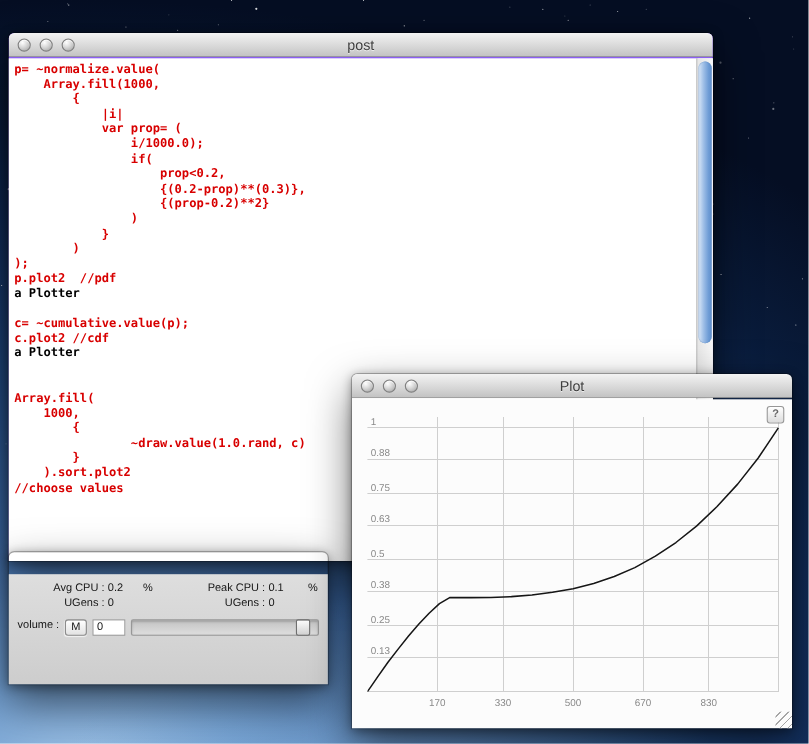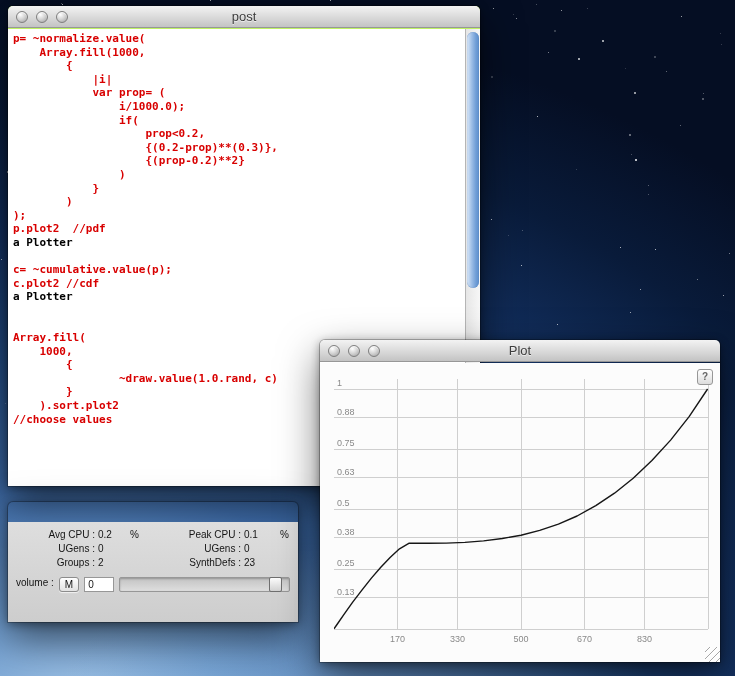--- a/index.html
+++ b/index.html
@@ -18,21 +18,21 @@
   .titlebar{position:relative;height:22px;background:linear-gradient(#f3f3f3,#d2d2d2 70%,#c3c3c3);
     border-bottom:1px solid #979797;border-radius:5px 5px 0 0;
     display:flex;align-items:center;justify-content:center}
   .title{font-size:13px;color:#3d3d3d;text-shadow:0 1px 0 rgba(255,255,255,.6)}
   .lights{position:absolute;left:8px;top:0;height:100%;display:flex;align-items:center;gap:8px}
   .light{width:12px;height:12px;border-radius:50%;border:1px solid #7f7f7f;
     background:radial-gradient(circle at 35% 28%,#fefefe,#d6d6d6 45%,#9e9e9e);
     box-shadow:inset 0 1px 1px rgba(255,255,255,.8)}
 
   
-  #post-window{left:8px;top:6px;width:472px;height:480px;background:#bef264}
+  #post-window{left:8px;top:30px;width:640px;height:480px;background:#8b5cf6}
   .post-content{position:absolute;top:23px;left:0;right:0;bottom:0;background:#fff;border-radius:0}
   #code{position:absolute;top:3px;left:5px;right:17px;bottom:2px;overflow:hidden;
     font-family:"DejaVu Sans Mono",monospace;font-weight:bold;font-size:11px;line-height:13.6px;white-space:pre}
   .code-line.red{color:#d80000}
   .code-line.plain{color:#000}
   .scrollbar-v{position:absolute;top:0;right:0;bottom:0;width:15px;
     background:linear-gradient(to right,#e6e6e6,#f7f7f7);border-left:1px solid #b5b5b5}
   .sb-thumb{position:absolute;left:1px;right:1px;top:3px;height:56%;border-radius:7px;
     background:linear-gradient(to right,#d9e7f7,#9cbde6 40%,#6f9dd6 75%,#5e8ecb);box-shadow:inset 0 0 1px #4a79b5}
   .sb-arrow{position:absolute;left:2px;width:0;height:0;border-left:5px solid transparent;border-right:5px solid transparent}
@@ -242,28 +242,20 @@
             <span class="su">%</span>
           </div>
           <div class="stat-row">
             <span class="sl">UGens :</span>
             <span class="sv">0</span>
             <span class="su"></span>
             <span class="sl">UGens :</span>
             <span class="sv">0</span>
             <span class="su"></span>
           </div>
-          <div class="stat-row">
-            <span class="sl">Groups :</span>
-            <span class="sv">2</span>
-            <span class="su"></span>
-            <span class="sl">SynthDefs :</span>
-            <span class="sv">23</span>
-            <span class="su"></span>
-          </div>
         </div>
       <div class="vol-row">
         <span>volume :</span>
         <button class="sbtn mute">M</button>
         <div class="numbox">0</div>
         <div class="slider">
           <div class="slider-thumb"></div>
         </div>
       </div>
     </div>

